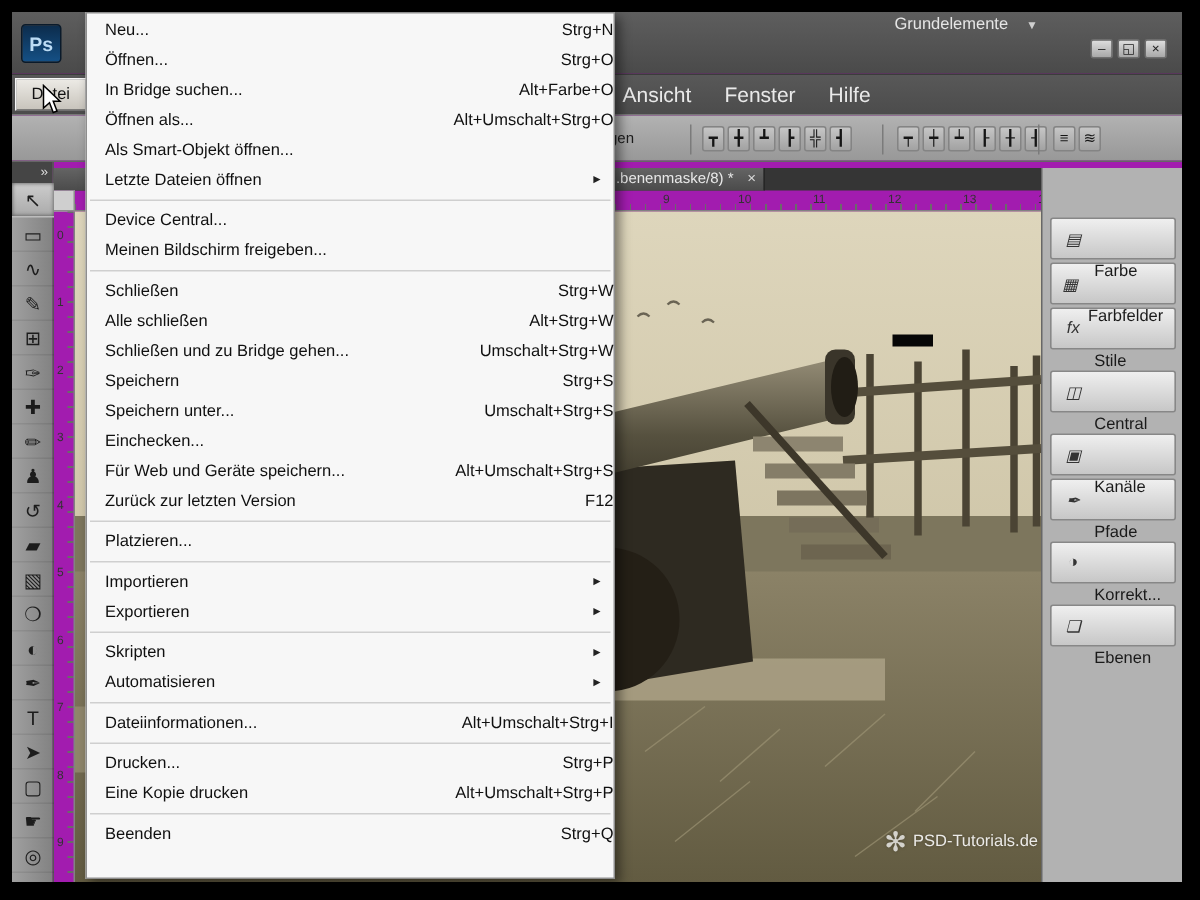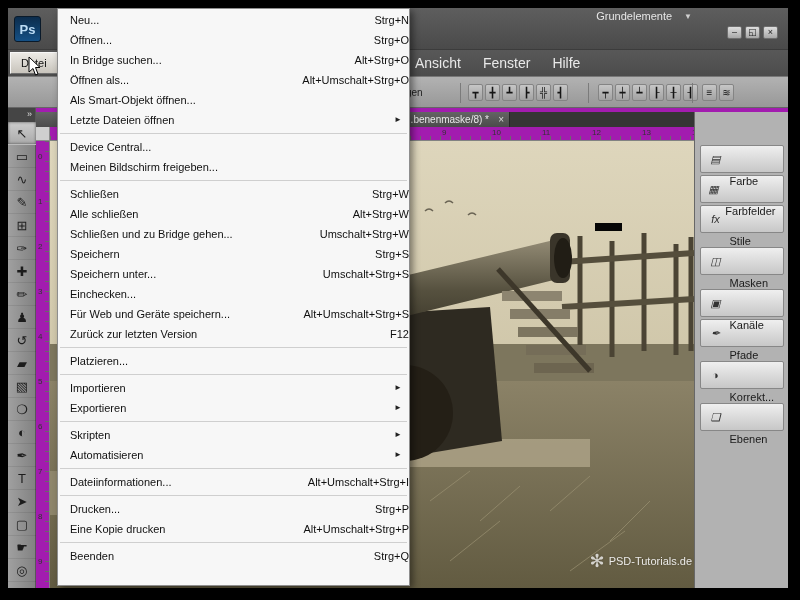--- a/index.html
+++ b/index.html
@@ -412,21 +412,21 @@
           <span class="pb-label">Farbfelder</span>
         </div>
 
         <div class="panel-btn">
           <span class="pb-icon">fx</span>
           <span class="pb-label">Stile</span>
         </div>
 
         <div class="panel-btn gap">
           <span class="pb-icon">◫</span>
-          <span class="pb-label">Masken</span>
+          <span class="pb-label">Central</span>
         </div>
 
         <div class="panel-btn gap">
           <span class="pb-icon">▣</span>
           <span class="pb-label">Kanäle</span>
         </div>
 
         <div class="panel-btn">
           <span class="pb-icon">✒</span>
           <span class="pb-label">Pfade</span>
@@ -450,21 +450,21 @@
           <span class="mi-shortcut">Strg+N</span>
         </div>
 
         <div class="menu-item">
           <span class="mi-label">Öffnen...</span>
           <span class="mi-shortcut">Strg+O</span>
         </div>
 
         <div class="menu-item">
           <span class="mi-label">In Bridge suchen...</span>
-          <span class="mi-shortcut">Alt+Strg+O</span>
+          <span class="mi-shortcut">Alt+Farbe+O</span>
         </div>
 
         <div class="menu-item">
           <span class="mi-label">Öffnen als...</span>
           <span class="mi-shortcut">Alt+Umschalt+Strg+O</span>
         </div>
 
         <div class="menu-item">
           <span class="mi-label">Als Smart-Objekt öffnen...</span>
           <span class="mi-shortcut"></span>

